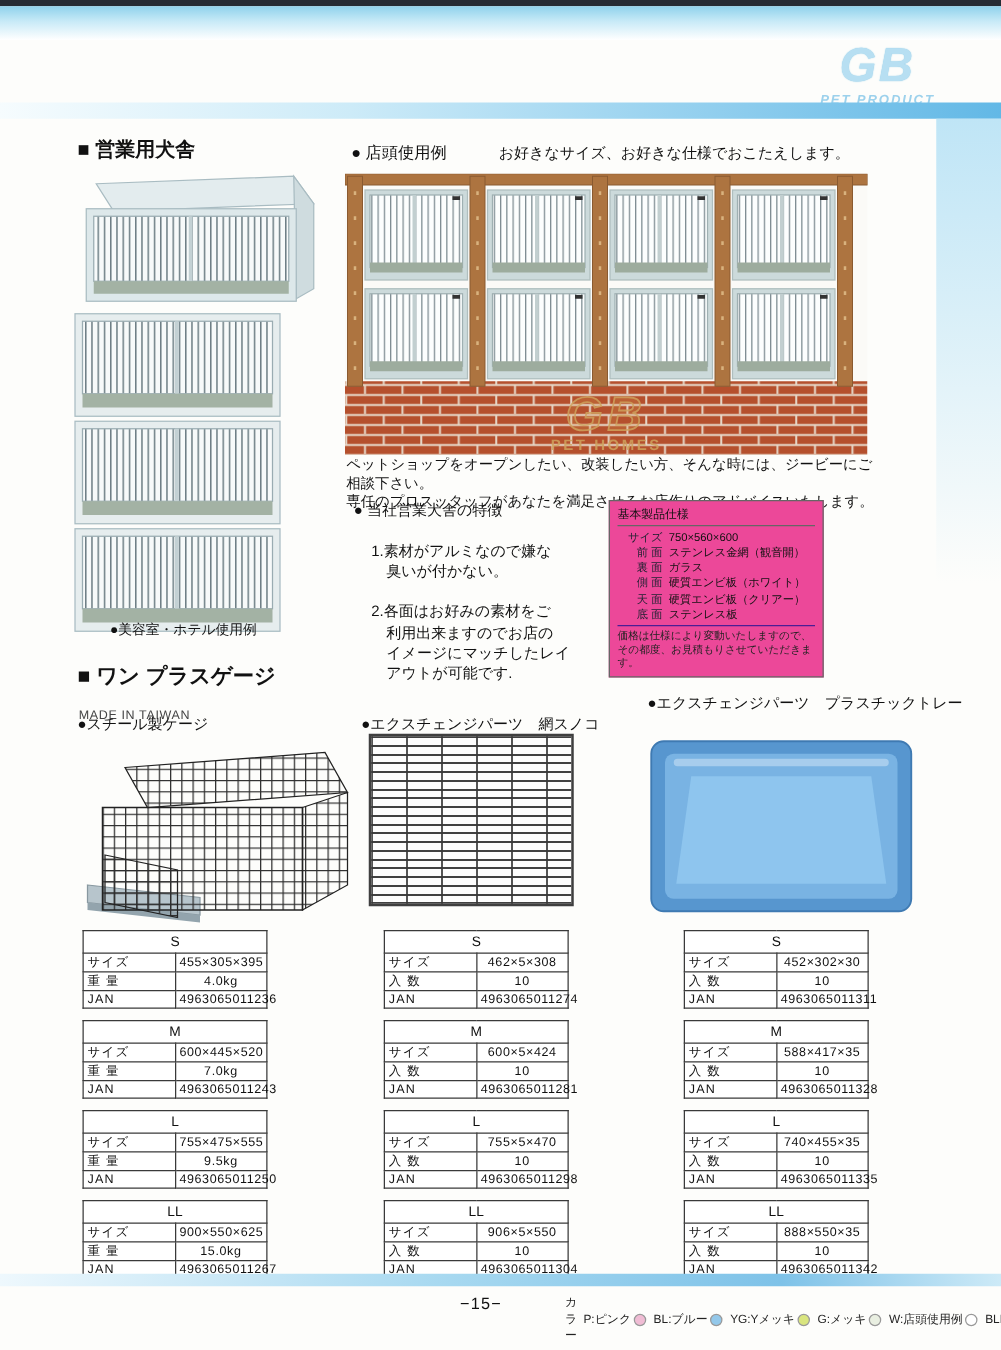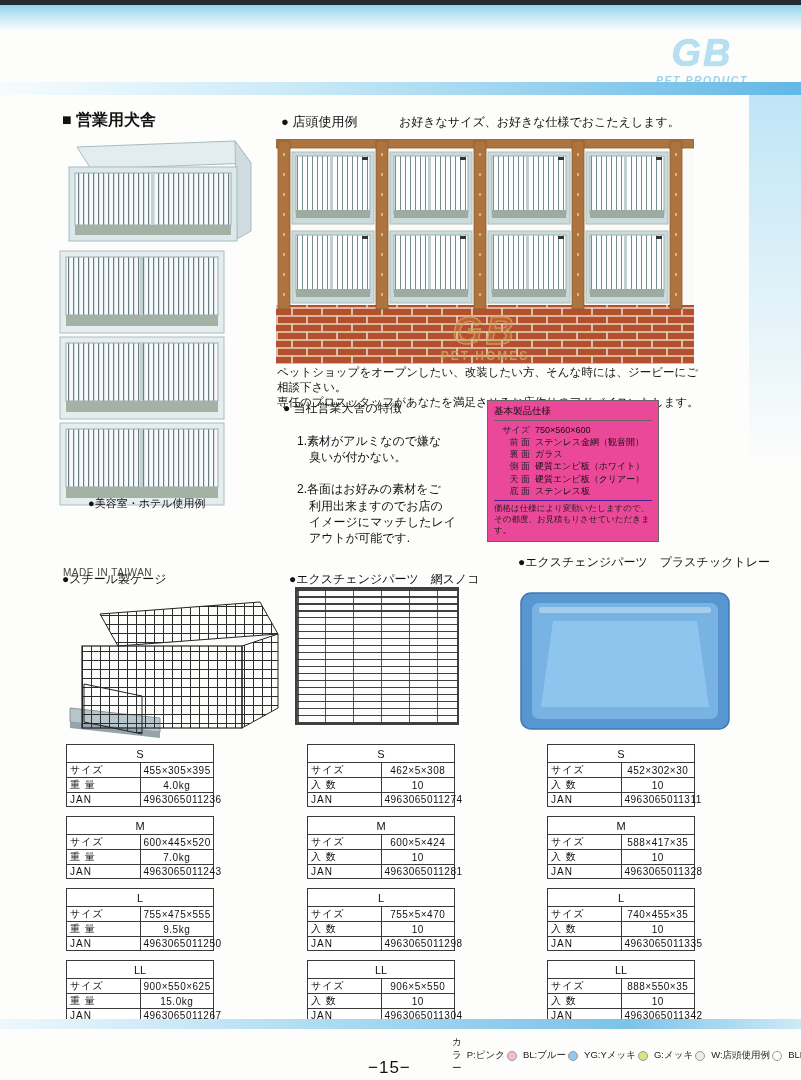--- a/index.html
+++ b/index.html
@@ -44,21 +44,21 @@
   .tcol{top:744px;width:150px;}
   .tc1{left:66px;} .tc2{left:307px;} .tc3{left:547px;}
   table.spec-table{width:148px;border-collapse:collapse;background:#fff;margin-bottom:9px;table-layout:fixed;}
   table.spec-table th,table.spec-table td{border:1px solid #3a3a3a;font-weight:normal;}
   table.spec-table th{font-size:11px;height:15px;text-align:center;}
   table.spec-table td{font-size:10px;height:13px;padding:0 3px;white-space:nowrap;}
   table.spec-table td.lbl{width:36px;text-align:left;letter-spacing:1px;}
   table.spec-table td.val{text-align:center;letter-spacing:.5px;}
 
   .footer-note{top:1036px;left:60px;font-size:10px;color:#222;}
-  .page-num{top:1035px;left:368px;font-size:17px;letter-spacing:1px;margin-top:23px;}
+  .page-num{top:1035px;left:368px;font-size:13px;letter-spacing:1px;}
   .legend{top:1036px;left:452px;font-size:9.5px;display:flex;align-items:center;gap:5px;color:#222;}
   .leg-item{display:inline-flex;align-items:center;gap:2px;white-space:nowrap;}
   .dot{width:10px;height:10px;border-radius:50%;display:inline-block;border:1px solid #999;box-sizing:border-box;}
 </style>
 </head>
 <body>
 
 <div class="page">
 
   <div class="abs topbar"></div>
@@ -205,20 +205,21 @@
         <span class="lbl">天 面</span>
         <span>硬質エンビ板（クリアー）</span>
       </div>
     <div class="spec-row">
         <span class="lbl">底 面</span>
         <span>ステンレス板</span>
       </div>
     <div class="spec-note">価格は仕様により変動いたしますので、その都度、お見積もりさせていただきます。</div>
   </div>
 
+  <div class="abs h-wan">■ ワン プラスゲージ</div>
   <div class="abs origin">MADE IN TAIWAN</div>
 
   <div class="abs prod-label pl1">●スチール製ケージ</div>
   <div class="abs prod-label pl2">●エクスチェンジパーツ　網スノコ</div>
   <div class="abs prod-label pl3">●エクスチェンジパーツ　プラスチックトレー</div>
 
   <svg class="abs" style="top:588px;left:64px;" width="216" height="152" viewBox="0 0 216 152">
     <defs>
       <pattern id="p-wire" width="9" height="9" patternUnits="userSpaceOnUse">
         <path d="M0,0.5 H9 M0.5,0 V9" stroke="#2e2e2e" stroke-width="1" fill="none"></path>

